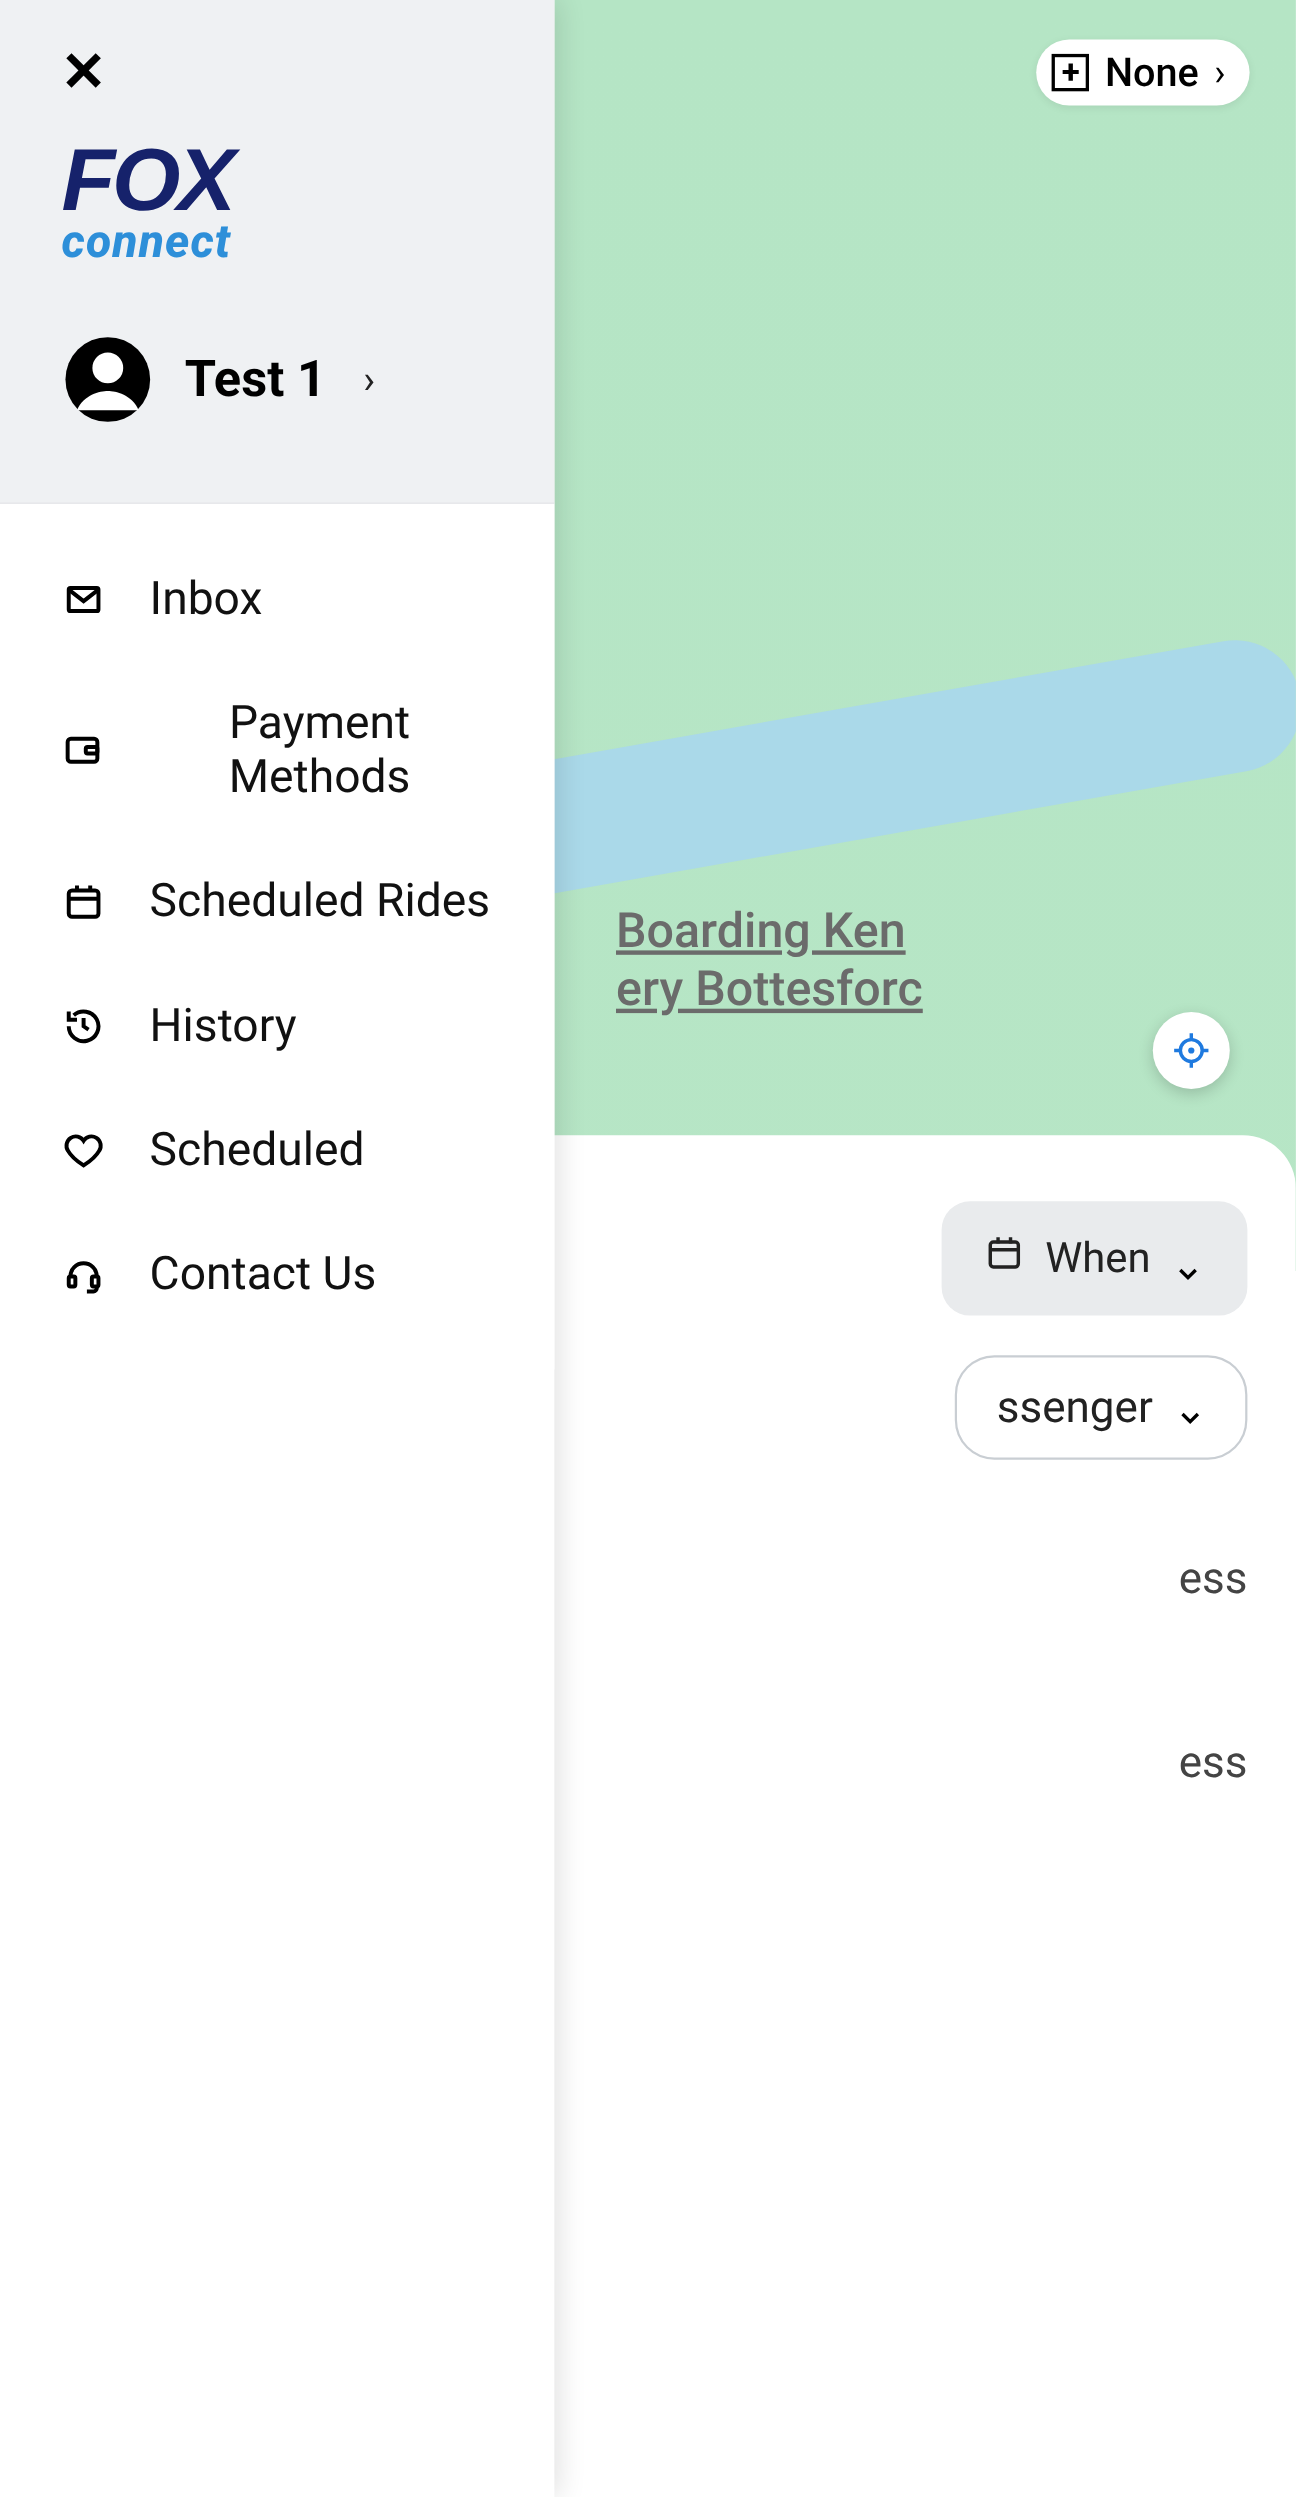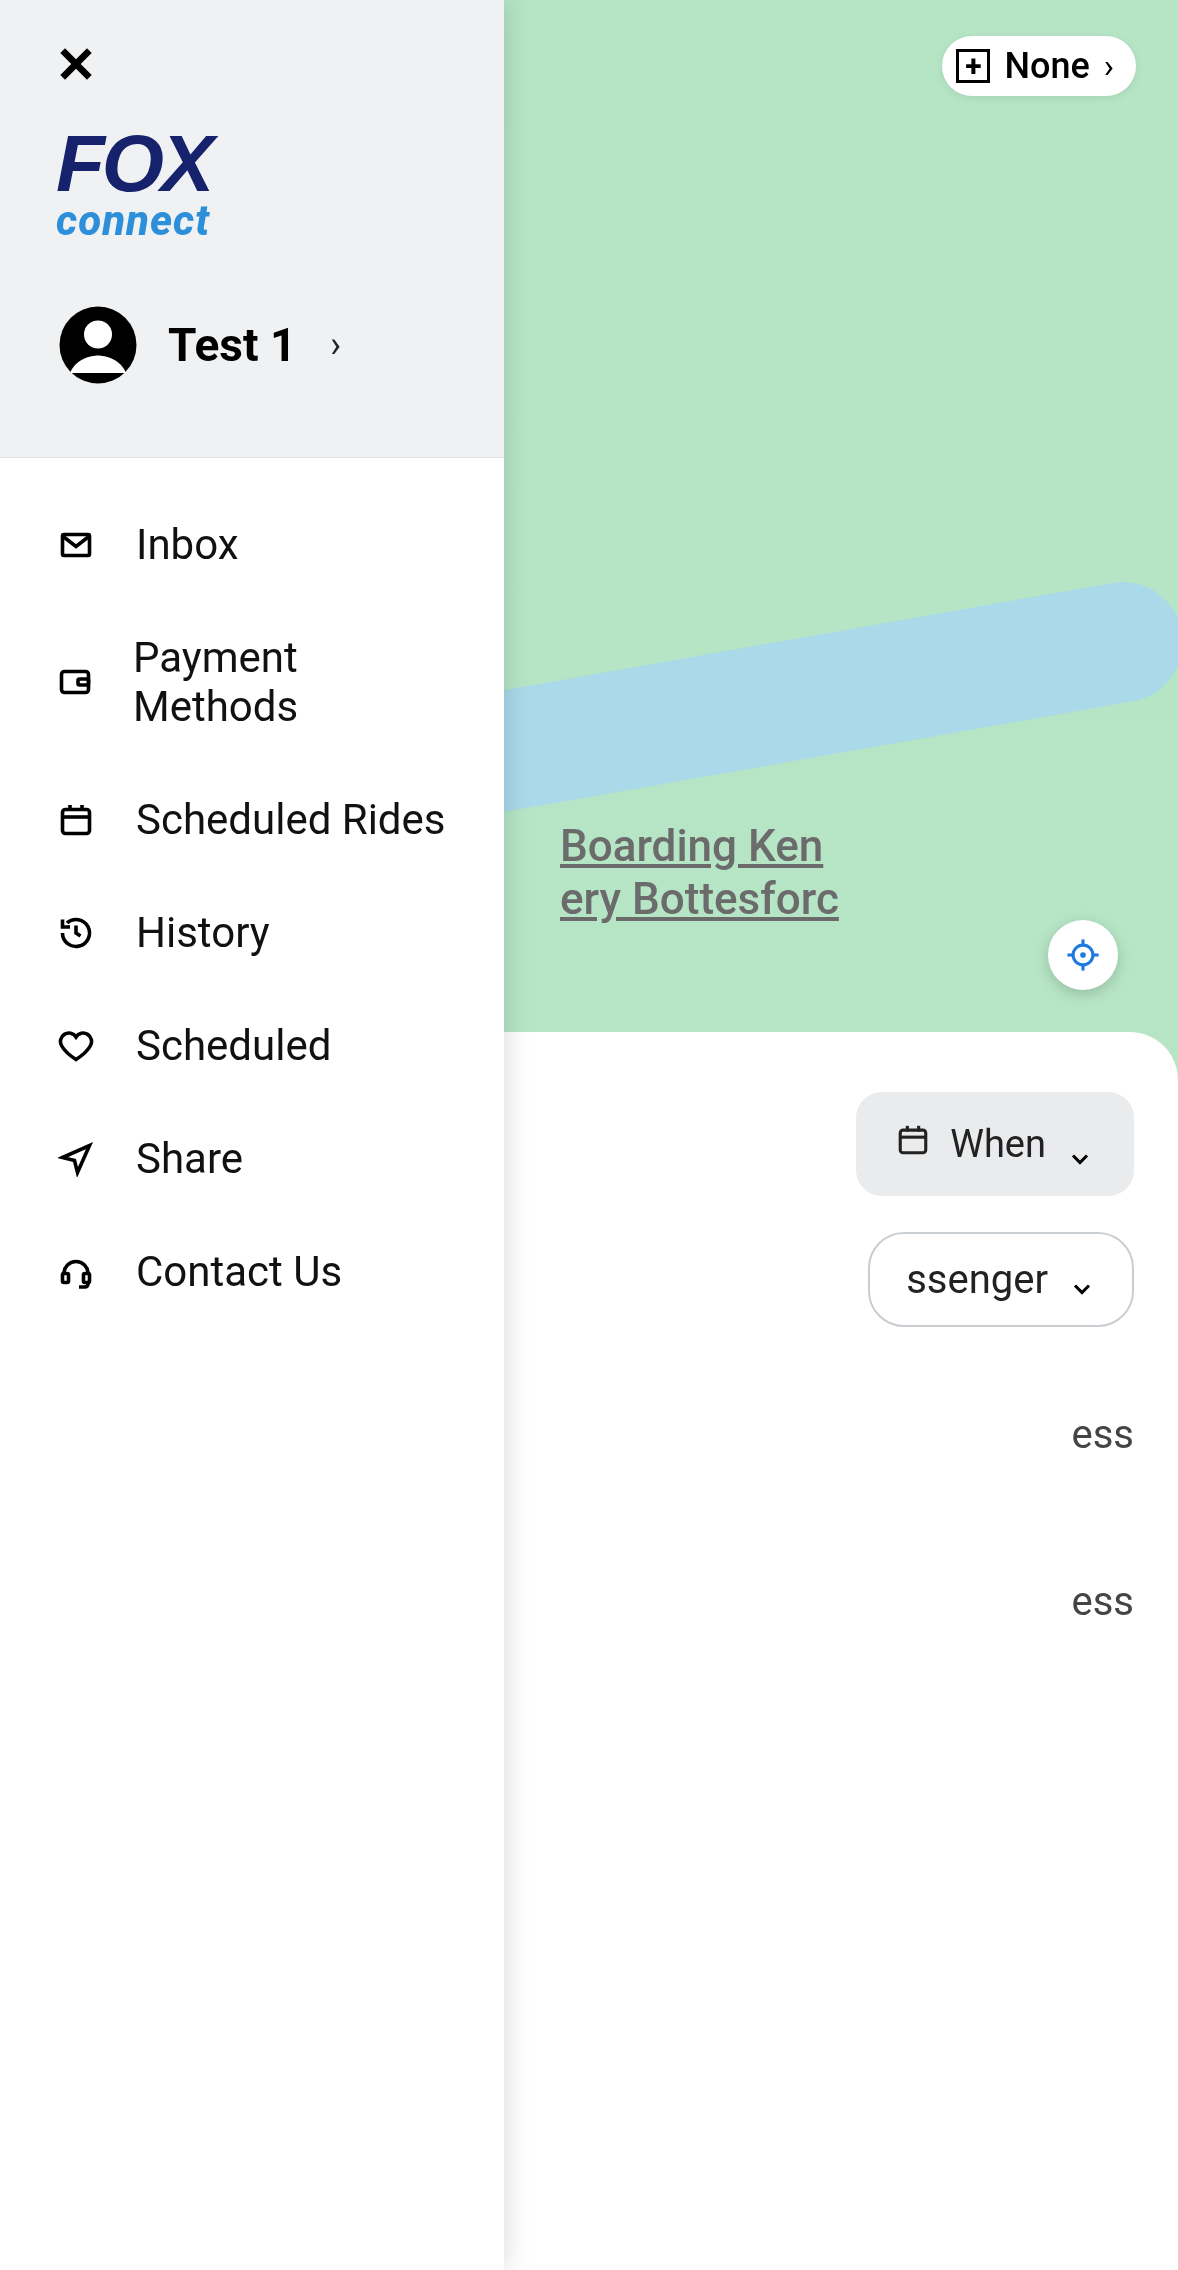--- a/index.html
+++ b/index.html
@@ -32,21 +32,21 @@
   .close-icon { width: 40px; height: 40px; }
   .close-icon svg { width:40px; height:40px; stroke:#000; stroke-width:4; }
   .logo { margin-top: 52px; }
   .logo-fox { font-family: Arial, sans-serif; font-weight: 900; font-size: 80px; letter-spacing: -3px; color:#16226b; font-style: italic; line-height: .7; }
   .logo-connect { font-weight: 800; font-size: 42px; letter-spacing: 1px; color:#2d8fd9; font-style: italic; margin-top: 4px;}
   .profile-row { display:flex; align-items:center; gap: 28px; margin-top: 58px;}
   .avatar { width: 84px; height: 84px; }
   .avatar svg { width:84px; height:84px; }
   .profile-name { font-size: 46px; font-weight: 700; }
   .profile-chev { font-size: 36px; color:#222; margin-left: 6px;}
-  .menu { padding: 30px 56px; background:#fff; }
+  .menu { padding: 30px 56px; background:#fff;text-align:center; }
   .menu-item { display:flex; align-items:center; gap: 40px; padding: 32px 0; }
   .menu-item .mi-icon { width: 40px; height: 40px; display:flex; align-items:center; justify-content:center; }
   .menu-item .mi-icon svg { width: 36px; height: 36px; stroke:#000; fill:none; stroke-width: 2.4; }
   .menu-item span.mi-label { font-size: 42px; color:#111; }
 
   .chev-down { width: 28px; height: 28px; }
   .chev-down svg, .chev-right svg { width: 100%; height: 100%; stroke:#000; stroke-width: 2.6; fill:none;}
 </style>
 </head>
 <body>
@@ -169,28 +169,20 @@
         <span class="mi-icon">
             <svg viewBox="0 0 24 24">
               <path d="M12 21s-7-4.5-9.5-9A5.5 5.5 0 0 1 12 6a5.5 5.5 0 0 1 9.5 6C19 16.5 12 21 12 21z"></path>
             </svg>
           </span>
         <span class="mi-label">Scheduled</span>
       </div>
       <div class="menu-item">
         <span class="mi-icon">
             <svg viewBox="0 0 24 24">
-              <path d="M3 11l18-8-8 18-2-8-8-2z"></path>
-            </svg>
-          </span>
-        <span class="mi-label">Share</span>
-      </div>
-      <div class="menu-item">
-        <span class="mi-icon">
-            <svg viewBox="0 0 24 24">
               <path d="M4 13a8 8 0 0 1 16 0"></path>
               <rect x="3" y="13" width="4" height="6" rx="1"></rect>
               <rect x="17" y="13" width="4" height="6" rx="1"></rect>
               <path d="M20 19v1a2 2 0 0 1-2 2h-4"></path>
             </svg>
           </span>
         <span class="mi-label">Contact Us</span>
       </div>
     </div>
   </div>

